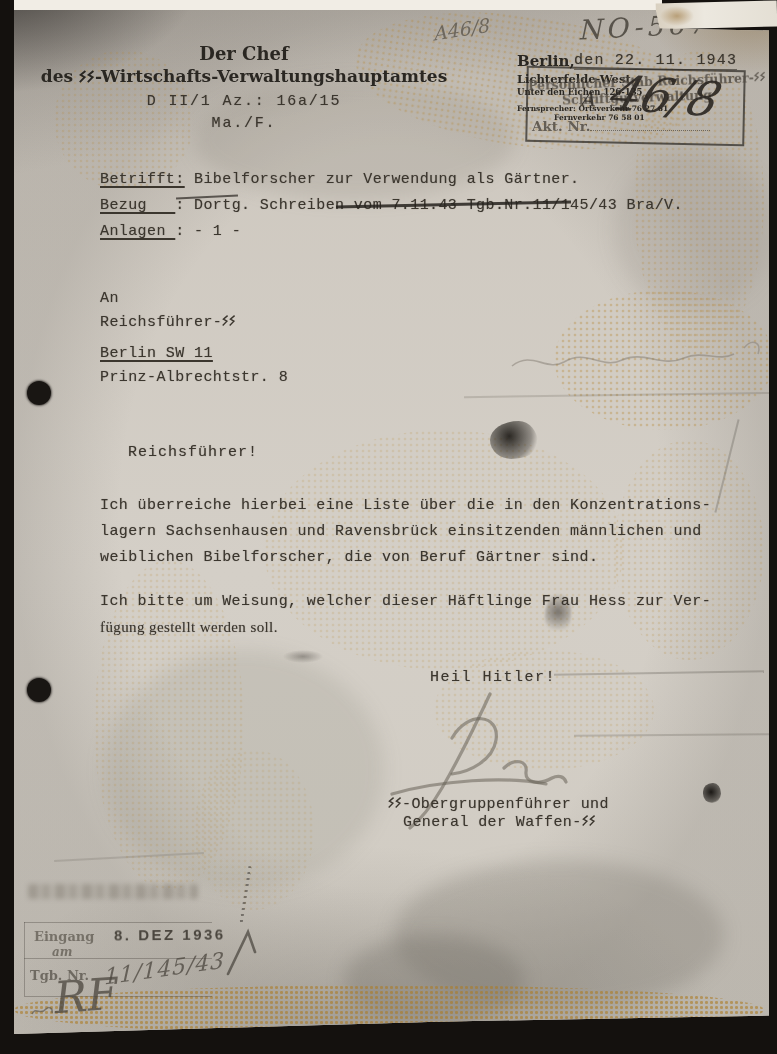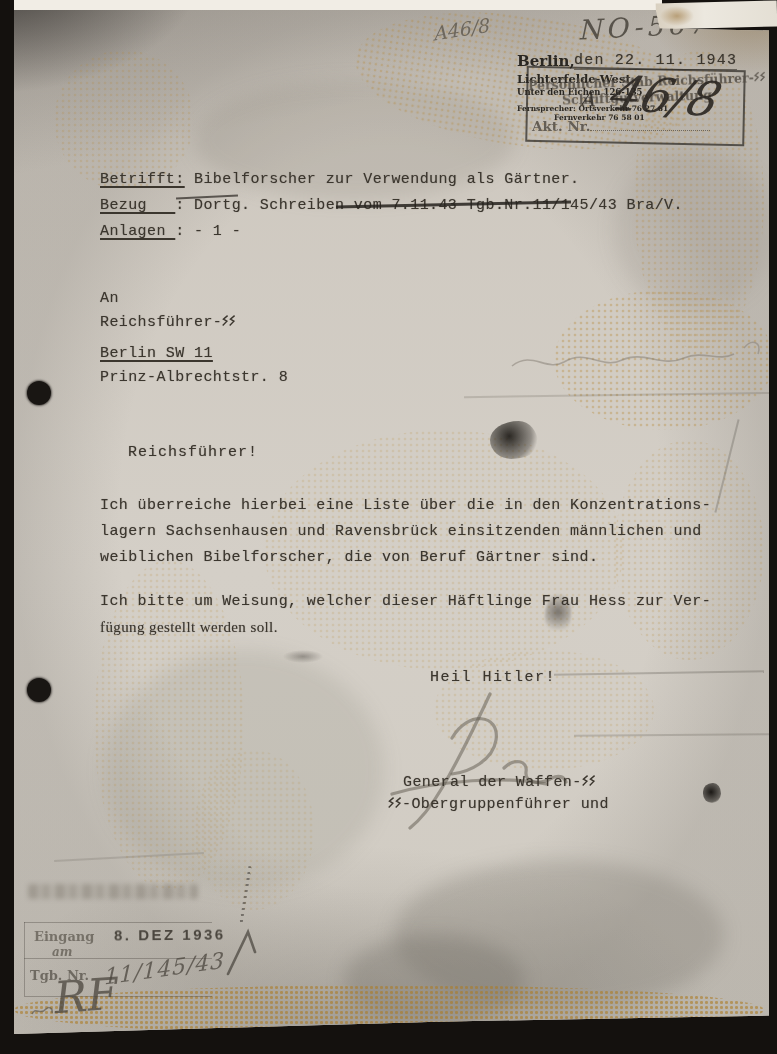--- a/index.html
+++ b/index.html
@@ -67,20 +67,29 @@
   <div class="abs fox" style="left:250px;top:420px;width:360px;height:240px;opacity:.3"></div>
   <div class="abs fox" style="left:600px;top:430px;width:150px;height:220px;opacity:.35"></div>
   <div class="abs fox" style="left:80px;top:550px;width:150px;height:330px;opacity:.3"></div>
   <div class="abs fox" style="left:420px;top:640px;width:220px;height:120px;opacity:.3"></div>
   <div class="abs fox" style="left:180px;top:740px;width:120px;height:160px;opacity:.25"></div>
   <div class="abs fox dense" style="left:0;top:975px;width:750px;height:50px;opacity:.85"></div>
 
   <div class="abs hole" style="left:13px;top:371px;"></div>
   <div class="abs hole" style="left:13px;top:668px;"></div>
 
+  <div class="abs letterhead" style="left:20px;top:33px;width:420px;">
+    <div class="print" style="font-size:18px;">Der Chef</div>
+    <div class="print" style="font-size:17px;margin-top:2px;"><span>des </span><span class="runes"><svg viewBox="0 0 20 16" width="16" height="13">
+            <path d="M8 1 L2 6 L7 9 L1 15" stroke="#2a2722" stroke-width="2.4" fill="none"></path>
+            <path d="M18 1 L12 6 L17 9 L11 15" stroke="#2a2722" stroke-width="2.4" fill="none"></path>
+          </svg></span><span>-Wirtschafts-Verwaltungshauptamtes</span></div>
+    <div class="typed" style="letter-spacing:1.8px;margin-top:7px;">D II/1 Az.: 16a/15</div>
+    <div class="typed" style="letter-spacing:1.8px;margin-top:5px;">Ma./F.</div>
+  </div>
 
   <div class="abs pencil" style="left:420px;top:8px;font-size:19px;transform:rotate(-9deg) skewX(-6deg);color:rgba(92,86,76,.8);">A46/8</div>
   <div class="abs pencil" style="left:566px;top:1px;font-size:27px;letter-spacing:4px;transform:rotate(-3deg) skewX(-4deg);color:rgba(72,67,59,.85);">NO-567</div>
 
   <div class="abs print" style="left:503px;top:42px;font-size:15px;">Berlin,</div>
   <div class="abs typed" style="left:560px;top:42px;border-bottom:1px solid rgba(50,46,40,.6);letter-spacing:1.2px;">den 22. 11. 1943</div>
   <div class="abs print" style="left:503px;top:62px;font-size:11.5px;">Lichterfelde-West</div>
   <div class="abs print" style="left:503px;top:77px;font-size:8.5px;">Unter den Eichen 126-135</div>
   <div class="abs print" style="left:503px;top:94px;font-size:7.5px;">Fernsprecher: Ortsverkehr 76 27 61</div>
   <div class="abs print" style="left:540px;top:103px;font-size:7.5px;">Fernverkehr 76 58 01</div>
@@ -132,21 +141,21 @@
       <path d="M152,62 C168,34 200,38 196,64 C193,84 170,96 152,98"></path>
       <path d="M92,118 C140,104 206,100 246,108"></path>
       <path d="M204,92 C214,82 228,84 226,96 C225,106 238,110 252,102 C258,99 264,100 266,106"></path>
     </g>
   </svg>
 
   <div class="abs typed" style="left:374px;top:786px;"><span class="runes"><svg viewBox="0 0 20 16" width="14" height="13">
           <path d="M8 1 L2 6 L7 9 L1 15" stroke="#3b362e" stroke-width="2" fill="none"></path>
           <path d="M18 1 L12 6 L17 9 L11 15" stroke="#3b362e" stroke-width="2" fill="none"></path>
         </svg></span><span>-Obergruppenführer und</span></div>
-  <div class="abs typed" style="left:389px;top:764px;"><span>General der Waffen-</span><span class="runes"><svg viewBox="0 0 20 16" width="14" height="13">
+  <div class="abs typed" style="left:389px;top:804px;"><span>General der Waffen-</span><span class="runes"><svg viewBox="0 0 20 16" width="14" height="13">
           <path d="M8 1 L2 6 L7 9 L1 15" stroke="#3b362e" stroke-width="2" fill="none"></path>
           <path d="M18 1 L12 6 L17 9 L11 15" stroke="#3b362e" stroke-width="2" fill="none"></path>
         </svg></span></div>
 
   <div class="abs blot" style="left:476px;top:411px;width:48px;height:38px;border-radius:60% 40% 55% 45%/50% 60% 40% 50%;background:radial-gradient(circle at 40% 40%, rgba(25,22,18,.9), rgba(25,22,18,.35) 60%, transparent 78%);"></div>
   <div class="abs blot" style="left:531px;top:584px;width:26px;height:40px;border-radius:50% 50% 40% 60%/60% 40% 55% 45%;background:radial-gradient(circle at 50% 45%, rgba(45,40,34,.55), transparent 75%);filter:blur(1.2px);"></div>
   <div class="abs blot" style="left:689px;top:773px;width:18px;height:20px;border-radius:55% 45% 50% 50%/45% 55% 50% 50%;background:radial-gradient(circle at 45% 45%, rgba(18,15,12,.95), rgba(18,15,12,.5) 65%, transparent 80%);"></div>
   <div class="abs blot" style="left:269px;top:640px;width:40px;height:13px;border-radius:50%;background:radial-gradient(closest-side, rgba(40,35,30,.35), transparent);"></div>
   <div class="abs" style="left:230px;top:856px;width:3px;height:58px;background:repeating-linear-gradient(180deg, rgba(30,26,22,.6) 0 2px, transparent 2px 6px);transform:rotate(9deg);opacity:.75;"></div>
 

